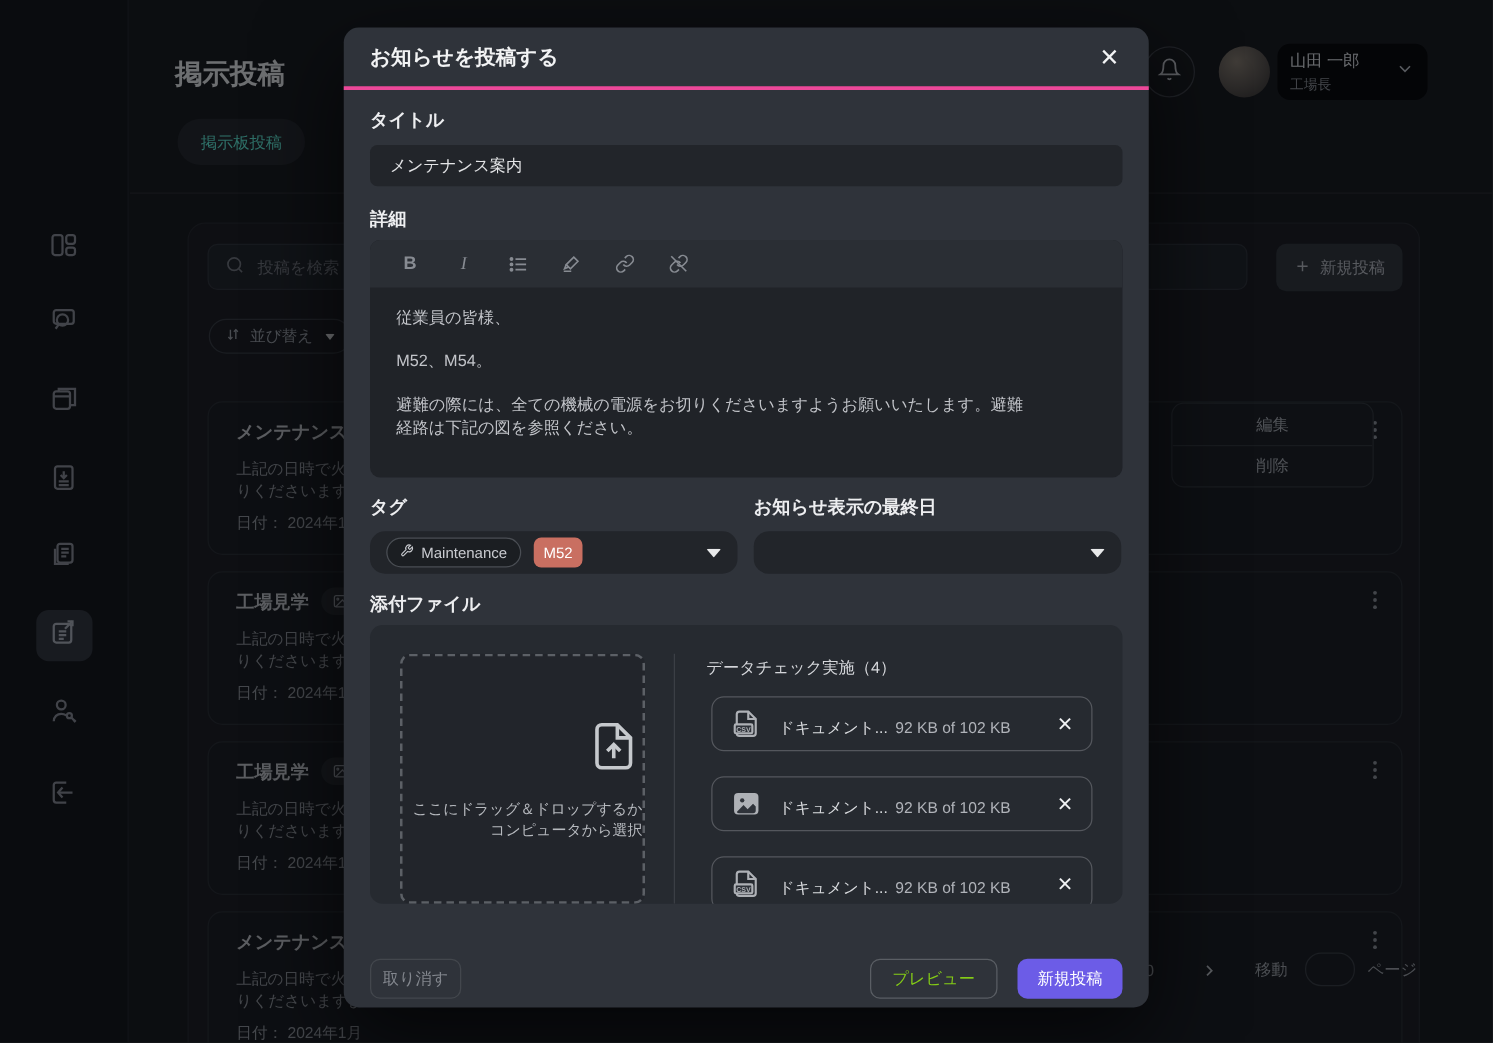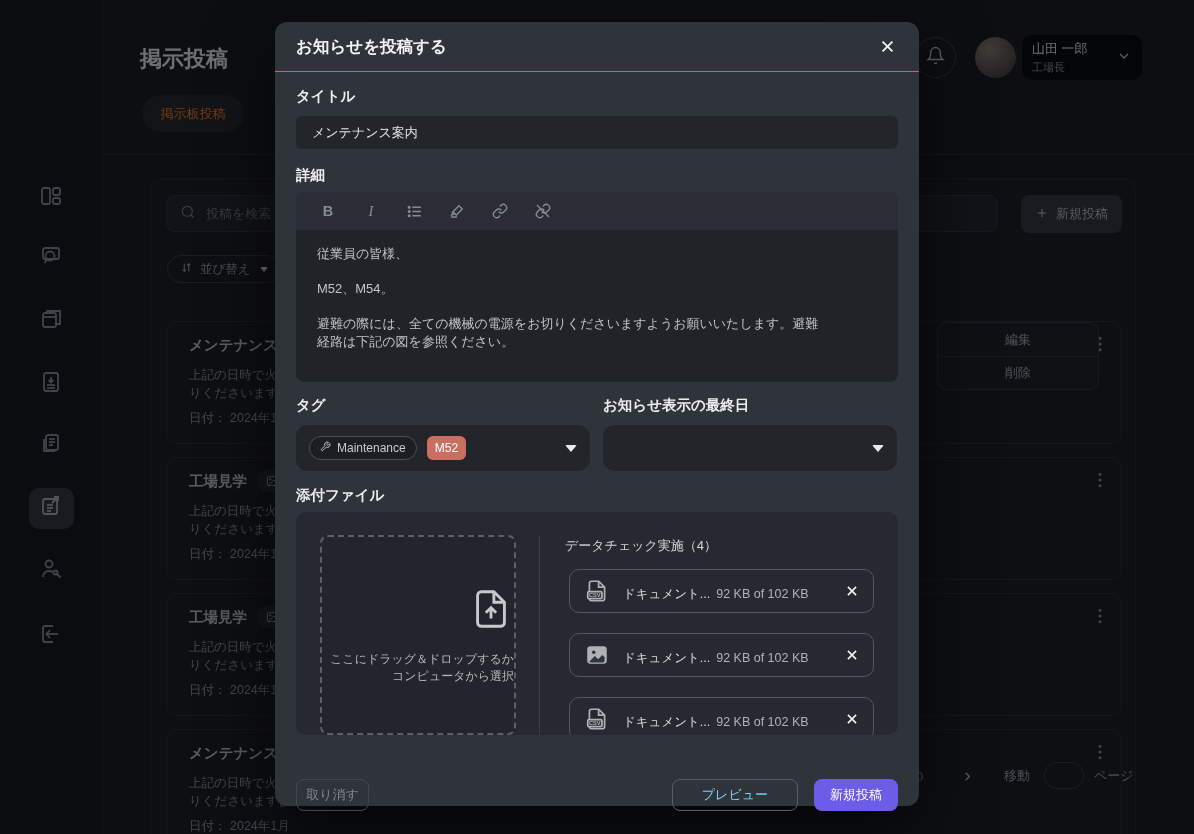--- a/index.html
+++ b/index.html
@@ -6,21 +6,21 @@
   body { background:#000; font-family:"Liberation Sans","DejaVu Sans",sans-serif; }
   .stage { position:relative; width:1194px; height:834px; background:#131417; overflow:hidden; }
 
   
   .sidebar { position:absolute; left:0; top:0; width:103px; height:834px; background:#0f1013; border-right:1px solid #1f2125; }
   .s-icon { position:absolute; left:32px; width:38px; height:38px; display:flex; align-items:center; justify-content:center; color:#878b92; }
   .s-icon svg { width:24px; height:24px; }
   .s-active-bg { position:absolute; left:29px; width:45px; height:41px; border-radius:10px; background:#2d3138; }
 
   .page-title { position:absolute; left:140px; top:44px; font-size:22px; font-weight:bold; color:#e9eaec; }
-  .tab-pill { position:absolute; left:142px; top:95px; width:102px; height:37px; border-radius:19px; background:#1f2226; color:#f97316; font-size:13px; display:flex; align-items:center; justify-content:center; }
+  .tab-pill { position:absolute; left:142px; top:95px; width:102px; height:37px; border-radius:19px; background:#1f2226; color:#5eead4; font-size:13px; display:flex; align-items:center; justify-content:center; }
   .icon-btn { position:absolute; width:41px; height:41px; border-radius:50%; border:1px solid #3b3e44; display:flex; align-items:center; justify-content:center; color:#c3c6cb; }
   .avatar { position:absolute; left:975px; top:37px; width:41px; height:41px; border-radius:50%; background:radial-gradient(circle at 35% 30%, #857a6c, #57504a 55%, #2e2b28); }
   .user-pill { position:absolute; left:1022px; top:35px; width:120px; height:45px; border-radius:10px; background:#000000; display:flex; align-items:center; padding:0 10px; }
   .user-name { font-size:13px; color:#dfe1e4; }
   .user-role { font-size:11px; color:#8d9197; margin-top:2px; }
   .hdr-divider { position:absolute; left:104px; top:154px; width:1090px; height:1px; background:#24262a; }
 
   .panel { position:absolute; left:150px; top:178px; width:986px; height:700px; border-radius:14px; background:#17181c; border:1px solid #222428; }
   .search-box { position:absolute; left:15px; top:16px; width:832px; height:37px; border-radius:8px; background:#1c1f24; border:1px solid #2c2f35; display:flex; align-items:center; padding:0 13px; color:#70747b; }
   .search-box span { font-size:13px; margin-left:10px; }
@@ -36,38 +36,38 @@
   .ctx-item { height:33px; display:flex; align-items:center; justify-content:center; font-size:13px; color:#a7abb1; }
   .ctx-item + .ctx-item { border-top:1px solid #2e3237; }
   .paging { position:absolute; top:762px; left:900px; width:280px; height:30px; color:#9da1a7; font-size:13px; }
   .paging > * { position:absolute; top:0; display:flex; align-items:center; height:28px; }
   .page-jump-pill { left:144px; width:40px; height:27px; border-radius:13px; border:1px solid #34383e; }
 
   .backdrop { position:absolute; inset:0; background:rgba(8,9,12,0.55); }
 
   
   .modal { position:absolute; left:275px; top:22px; width:644px; height:784px; background:#2f333a; border-radius:12px; box-shadow:0 24px 70px rgba(0,0,0,0.65); color:#ecedee; }
-  .m-header { height:50px; padding:0 21px; display:flex; align-items:center; justify-content:space-between; border-bottom:1px solid #ec4899; }
+  .m-header { height:50px; padding:0 21px; display:flex; align-items:center; justify-content:space-between; border-bottom:3px solid #ec4899; }
   .m-title { font-size:16.5px; font-weight:bold; color:#f2f3f4; }
   .m-close { color:#f2f3f4; width:22px; height:22px; display:flex; align-items:center; justify-content:center; }
   .m-body { padding:0 21px; }
   .f-label { font-size:14.5px; font-weight:bold; color:#edeef0; }
   .lbl-title { margin-top:15px; }
   .title-input { margin-top:10px; height:33px; background:#22252a; border-radius:6px; font-size:13px; color:#e3e4e6; line-height:33px; padding:0 16px; }
   .lbl-detail { margin-top:17px; }
   .editor { margin-top:7px; height:190px; border-radius:8px; background:#202328; overflow:hidden; }
   .toolbar { height:38px; background:#2a2e34; display:flex; align-items:center; gap:25px; padding:0 23px; color:#878b92; }
   .tb-btn { display:flex; align-items:center; justify-content:center; width:18px; height:18px; font-size:14.5px; }
   .tb-bold { font-weight:bold; }
   .tb-italic { font-style:italic; font-family:"Liberation Serif","DejaVu Serif",serif; }
   .ed-content { padding:15px 21px; font-size:13px; line-height:17.5px; color:#c2c4c9; }
   .ed-gap { height:17.5px; }
   .two-col { margin-top:14px; display:flex; gap:13px; }
   .col { width:294px; }
-  .dd { margin-top:10px; height:46px; background:#22252a; border-radius:12px; display:flex; align-items:center; padding:0 13px; }
+  .dd { margin-top:10px; height:34px; background:#22252a; border-radius:12px; display:flex; align-items:center; padding:0 13px; }
   .caret { margin-left:auto; width:0; height:0; border-left:6px solid transparent; border-right:6px solid transparent; border-top:7px solid #e8e9ea; border-radius:2px; }
   .tag-pill { height:24px; padding:0 10px; border-radius:13px; background:#1b1e22; border:1px solid #4a4e54; color:#c9cbd0; font-size:12px; display:flex; align-items:center; gap:6px; }
   .chip { height:24px; padding:0 8px; border-radius:6px; color:#fff; font-size:12px; display:flex; align-items:center; margin-left:10px; }
   .lbl-attach { margin-top:15px; }
   .attach-card { margin-top:7px; height:223px; background:#262a30; border-radius:10px; padding:23px 24px 0 24px; display:flex; overflow:hidden; }
   .dropzone { width:196px; height:200px; flex:none; border:2px dashed #5c6066; border-radius:8px; display:flex; flex-direction:column; align-items:flex-end; justify-content:center; color:#b6b9be; font-size:12px; line-height:17px; text-align:center; background:#22252b; }
   .dz-icon { color:#c6c9cd; margin-bottom:14px; }
   .v-div { width:1px; height:200px; background:#3b3f45; margin:0 23px; flex:none; }
   .files { flex:1; }
   .files-header { margin:2px 0 0 2px; font-size:13px; color:#d4d6da; }
@@ -76,21 +76,21 @@
   .file-icon { color:#aeb1b6; flex:none; display:flex; }
   .file-mid { flex:1; margin-left:13px; padding-top:5px; }
   .file-line { font-size:12.5px; color:#d9dbde; white-space:nowrap;text-align:center; }
   .file-size { color:#b0b3b9; margin-left:6px; }
   .bar { margin-top:6px; height:4px; border-radius:2px; background:#17191c; overflow:hidden; }
   .bar-fill { height:100%; border-radius:2px; }
   .file-x { margin-left:12px; color:#f0f1f3; display:flex; }
   .m-footer { margin-top:44px; display:flex; gap:16px; }
   .btn { height:32px; border-radius:8px; font-size:13px; display:flex; align-items:center; justify-content:center; }
   .btn-cancel { width:73px; border:1px solid #43474d; color:#83878e; }
-  .btn-ghost { padding:0 29px; border:1px solid #5a5e64; color:#7dd3fc; margin-left:auto; }
+  .btn-ghost { padding:0 17px; border:1px solid #5a5e64; color:#84cc16; margin-left:auto; }
   .btn-primary { padding:0 16px; color:#fff; }
 </style>
 </head>
 <body>
 
 <div class="stage">
 
   <aside class="sidebar">
     <div class="s-icon" style="top:179px">
       <span><svg viewBox="0 0 24 24" fill="none" stroke="currentColor" stroke-width="1.8">

